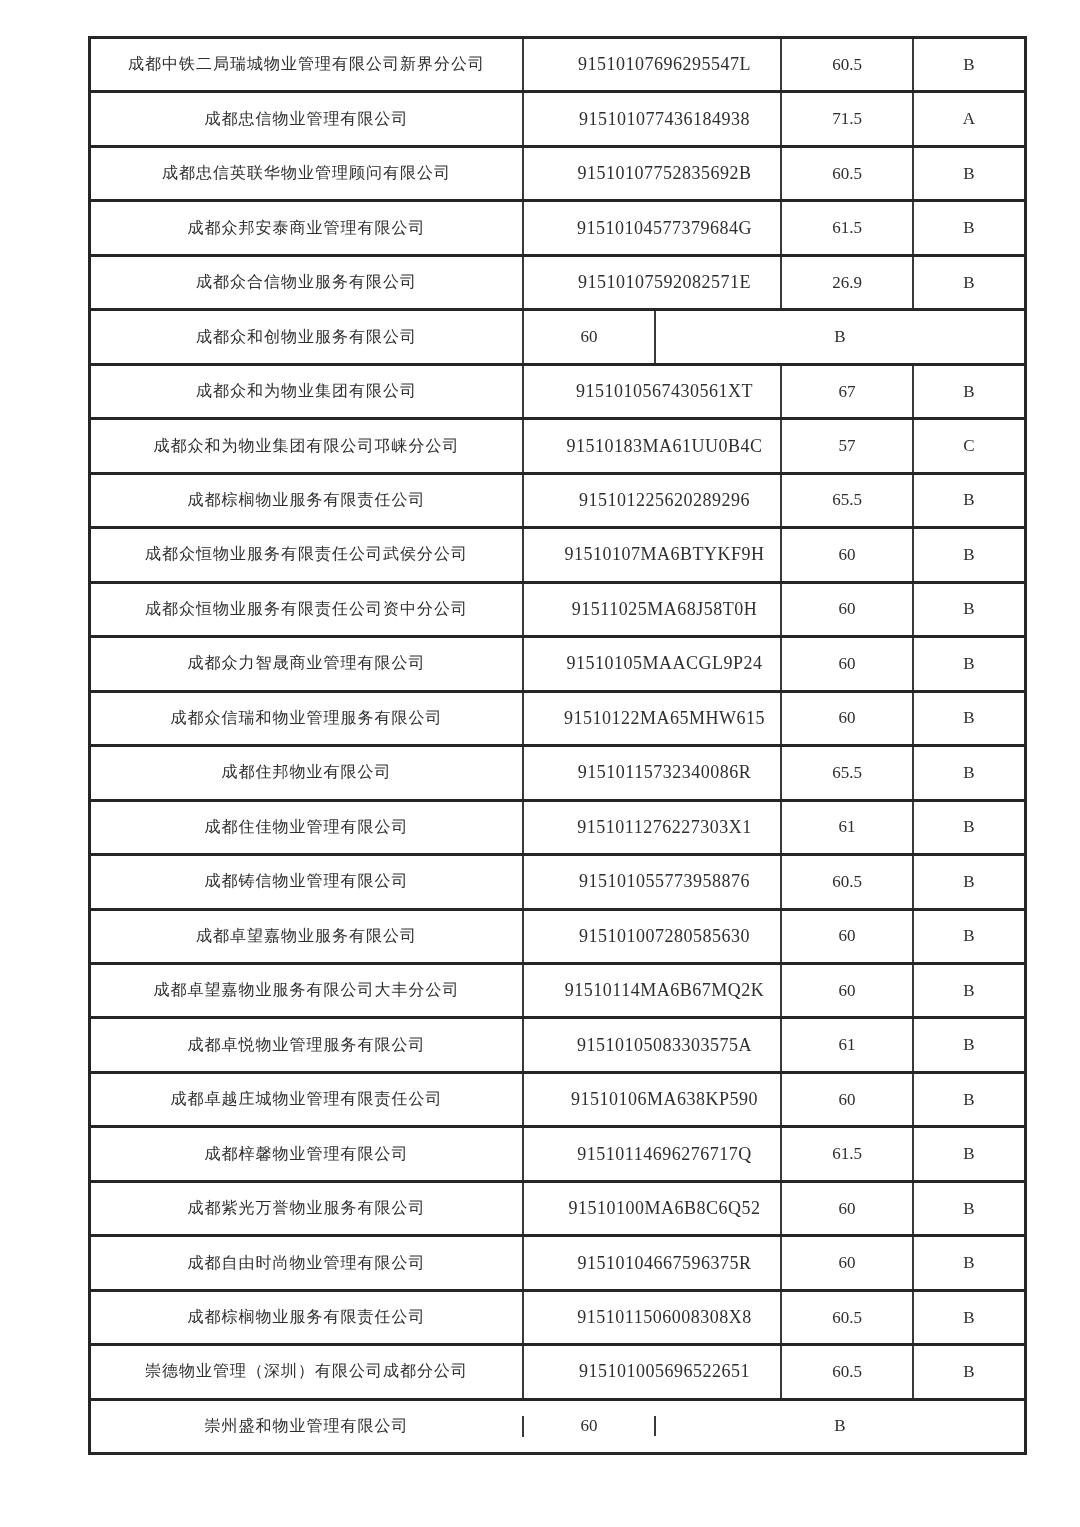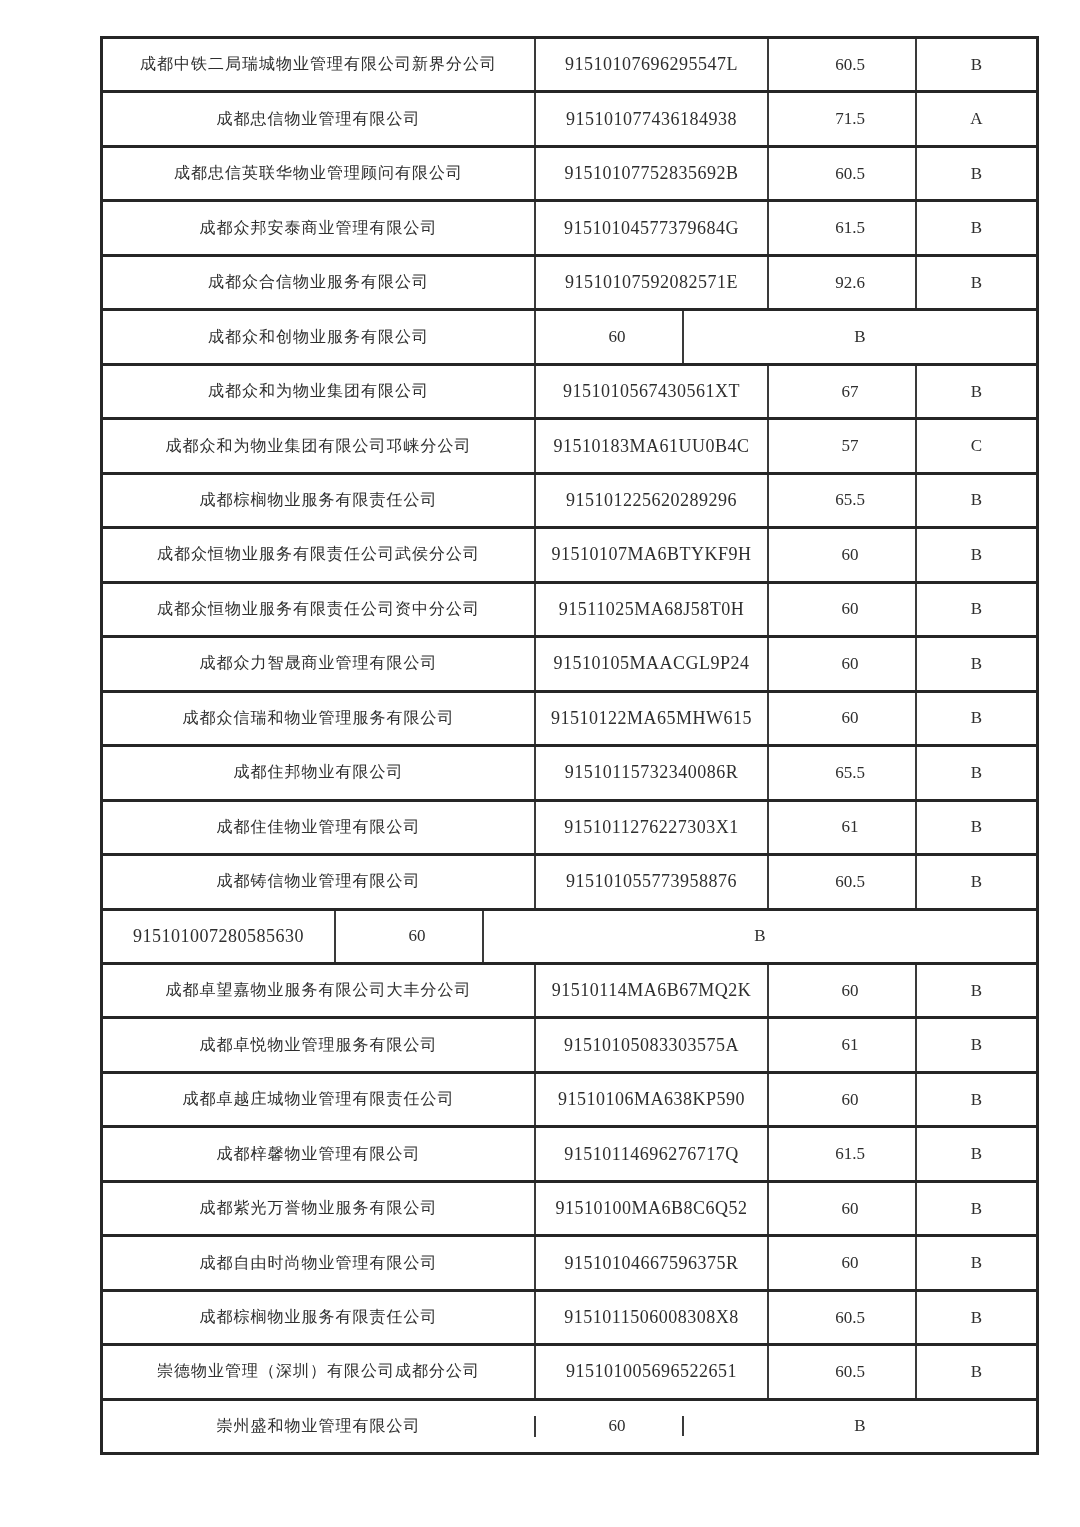--- a/index.html
+++ b/index.html
@@ -10,21 +10,21 @@
   .page {
     position: relative;
     width: 1080px;
     height: 1527px;
     background: #ffffff;
     font-family: "Liberation Serif", serif;
     overflow: hidden;
   }
   .rating-table {
     position: absolute;
-    left: 100px;
+    left: 88px;
     top: 36px;
     width: 939px;
     height: 1419px;
     box-sizing: border-box;
     border: 3px solid #262626;
     display: flex;
     flex-direction: column;
   }
   .tr {
     flex: 1 1 0;
@@ -49,25 +49,25 @@
   }
   .td.name {
     width: 433px;
     font-size: 16px;
     letter-spacing: 1px;
   }
   .td.code {
     width: 233px;
     font-size: 18px;
     letter-spacing: 0.5px;
+    margin-left: 25px;
   }
   .td.score {
     width: 132px;
     font-size: 17px;
-    margin-left: 16px;
   }
   .td.grade {
     flex: 1;
     border-right: none;
     font-size: 17px;
   }
 </style>
 </head>
 <body>
 
@@ -97,21 +97,21 @@
   <div class="tr">
     <div class="td name">成都众邦安泰商业管理有限公司</div>
     <div class="td code">91510104577379684G</div>
     <div class="td score">61.5</div>
     <div class="td grade">B</div>
   </div>
 
   <div class="tr">
     <div class="td name">成都众合信物业服务有限公司</div>
     <div class="td code">91510107592082571E</div>
-    <div class="td score">92.6</div>
+    <div class="td score">26.9</div>
     <div class="td grade">B</div>
   </div>
 
   <div class="tr">
     <div class="td name">成都众和创物业服务有限公司</div>
     <div class="td score">60</div>
     <div class="td grade">B</div>
   </div>
 
   <div class="tr">
@@ -178,20 +178,21 @@
   </div>
 
   <div class="tr">
     <div class="td name">成都铸信物业管理有限公司</div>
     <div class="td code">915101055773958876</div>
     <div class="td score">60.5</div>
     <div class="td grade">B</div>
   </div>
 
   <div class="tr">
+    <div class="td name">成都卓望嘉物业服务有限公司</div>
     <div class="td code">915101007280585630</div>
     <div class="td score">60</div>
     <div class="td grade">B</div>
   </div>
 
   <div class="tr">
     <div class="td name">成都卓望嘉物业服务有限公司大丰分公司</div>
     <div class="td code">91510114MA6B67MQ2K</div>
     <div class="td score">60</div>
     <div class="td grade">B</div>

